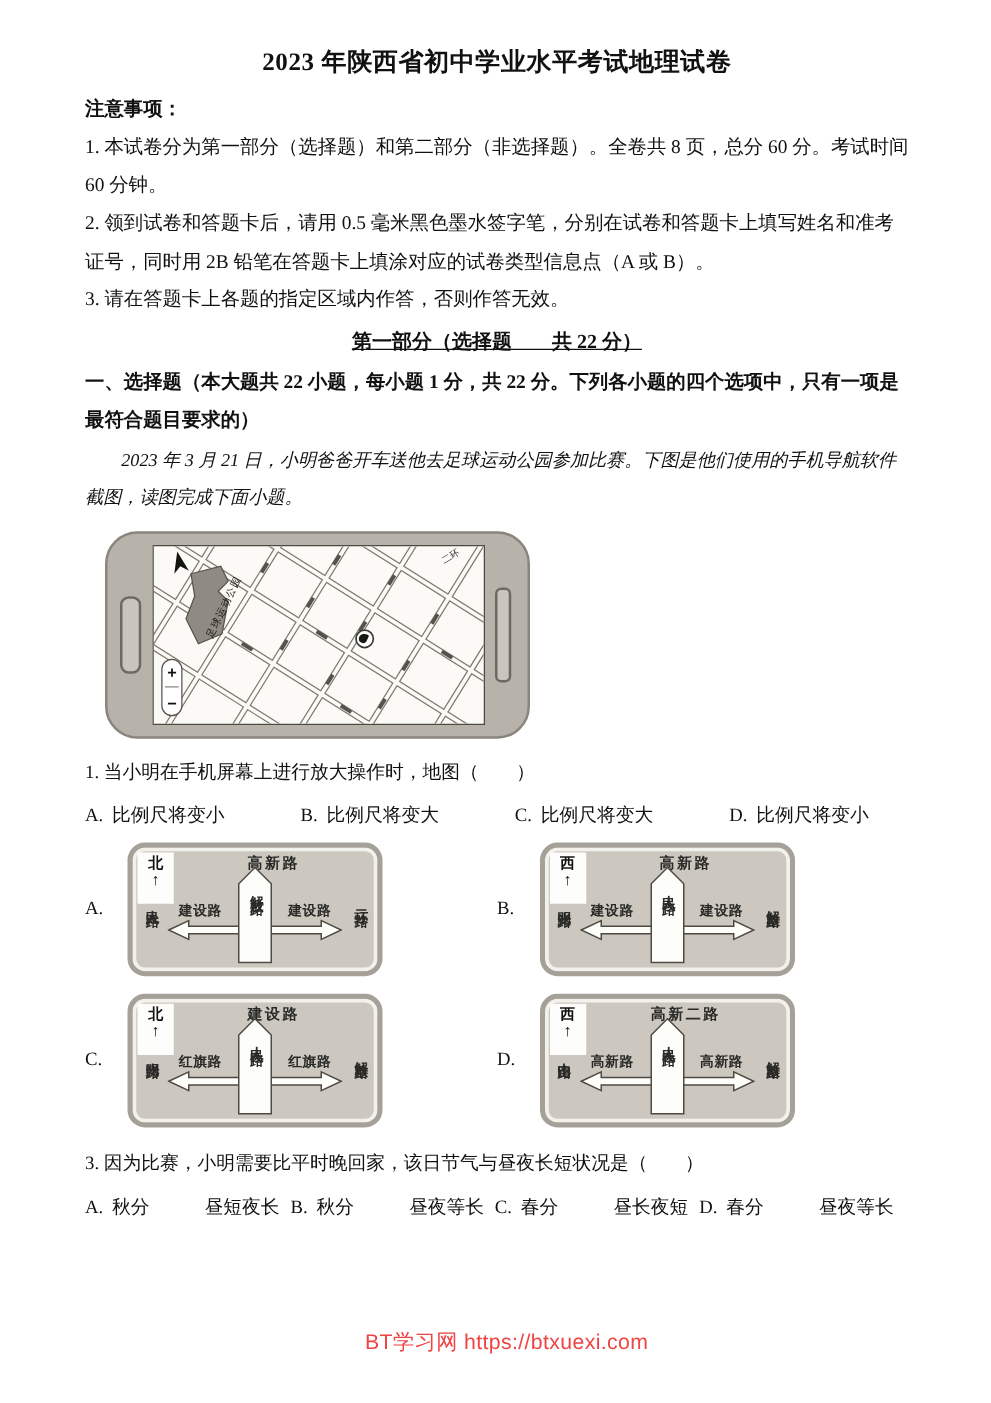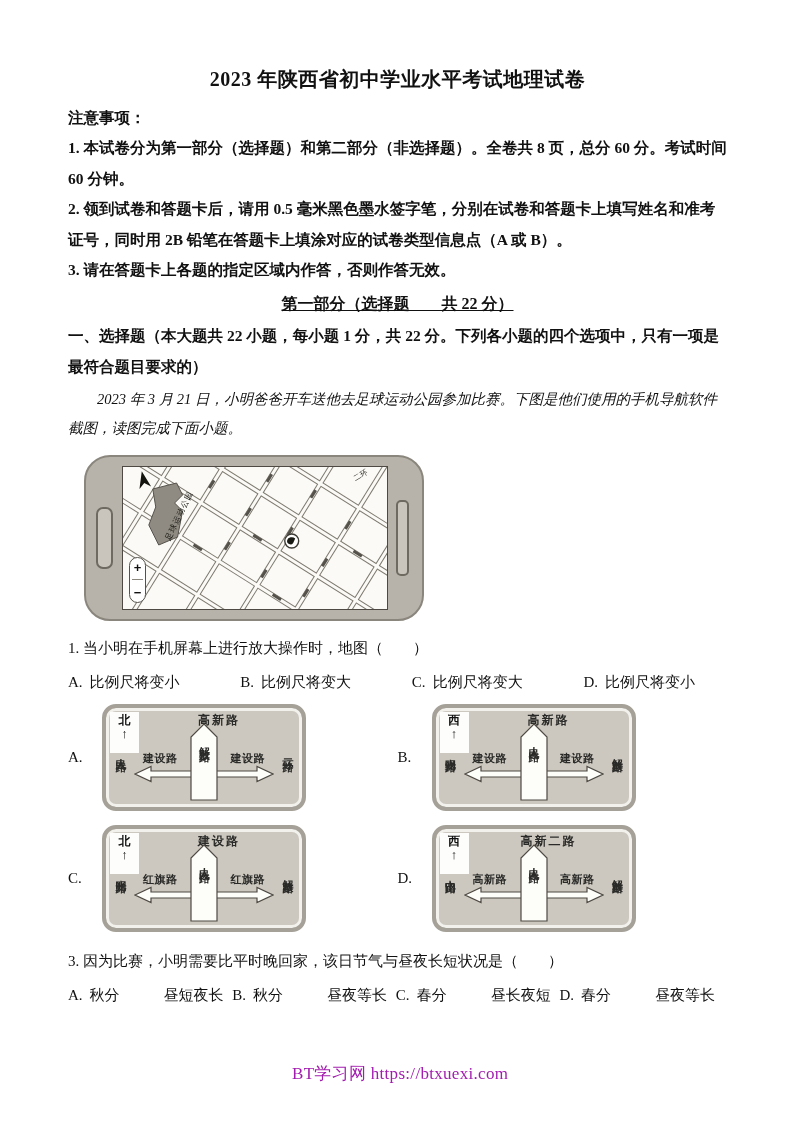--- a/index.html
+++ b/index.html
@@ -1,22 +1,22 @@
 <!DOCTYPE html>
 <html><head>
 <meta charset="utf-8">
 <style>
   html,body{margin:0;padding:0;background:#ffffff;}
   body{width:793px;height:1122px;font-family:"Liberation Serif","DejaVu Serif",serif;color:#111;}
   .page{position:relative;width:793px;height:1122px;overflow:hidden;background:#fff;}
-  .content{padding:66px 66px 0 68px;}
+  .content{padding:36px 66px 0 68px;}
 
   .doc-title{text-align:center;font-size:20px;font-weight:bold;letter-spacing:.5px;margin-bottom:10px;}
   .notice-head{font-size:15.5px;font-weight:700;line-height:30px;}
-  .notice-item{font-size:15.5px;font-weight:700;line-height:30.5px;}
+  .notice-item{font-size:15.5px;font-weight:400;line-height:30.5px;}
   .sec-header{text-align:center;font-size:16px;font-weight:700;line-height:32px;margin-top:2px;text-decoration:underline;}
   .instruction{font-size:15.5px;font-weight:700;line-height:31px;}
   .intro{font-size:14.5px;font-style:italic;font-weight:400;line-height:29px;text-indent:2em;margin-top:3px;}
 
   
   .phone{position:relative;width:336px;height:162px;margin:12px 0 6px 16px;background:#b7b3aa;
          border:2px solid #8a867d;border-radius:26px;}
   .slot-left{position:absolute;left:10px;top:50%;transform:translateY(-50%);width:13px;height:58px;
          border-radius:7px;background:#c9c5bc;border:2px solid #6e6a61;}
   .slot-right{position:absolute;right:13px;top:50%;transform:translateY(-50%);width:9px;height:72px;
@@ -52,22 +52,22 @@
   .h-label{position:absolute;top:43px;font-size:11px;font-weight:700;color:#2a2a28;letter-spacing:.5px;}
   .h-label.left{left:37px;} .h-label.right{right:37px;}
   .v-arrow{position:absolute;left:50%;transform:translateX(-50%);top:15px;width:28px;height:78px;}
   .v-arrow svg{display:block;width:100%;height:100%;}
   .v-label{position:absolute;left:50%;transform:translateX(-50%);top:30px;writing-mode:vertical-rl;
         text-orientation:upright;font-size:11px;font-weight:700;letter-spacing:2px;color:#2a2a28;}
   .side{position:absolute;top:42px;writing-mode:vertical-rl;text-orientation:upright;font-size:11px;
         font-weight:700;letter-spacing:1px;color:#2a2a28;}
   .side.left{left:7px;} .side.right{right:7px;}
 
-  .watermark{position:absolute;left:292px;top:1062px;font-family:Liberation Serif, serif;
-        font-size:17px;color:#a21caf;letter-spacing:.3px;}
+  .watermark{position:absolute;left:292px;top:1062px;font-family:Liberation Sans, sans-serif;
+        font-size:17px;color:#ef4444;letter-spacing:.3px;}
 </style>
 </head>
 <body>
 
 <div class="page">
   <div class="content">
 
     <div class="doc-title">2023 年陕西省初中学业水平考试地理试卷</div>
 
     <div class="notice-head">注意事项：</div>

